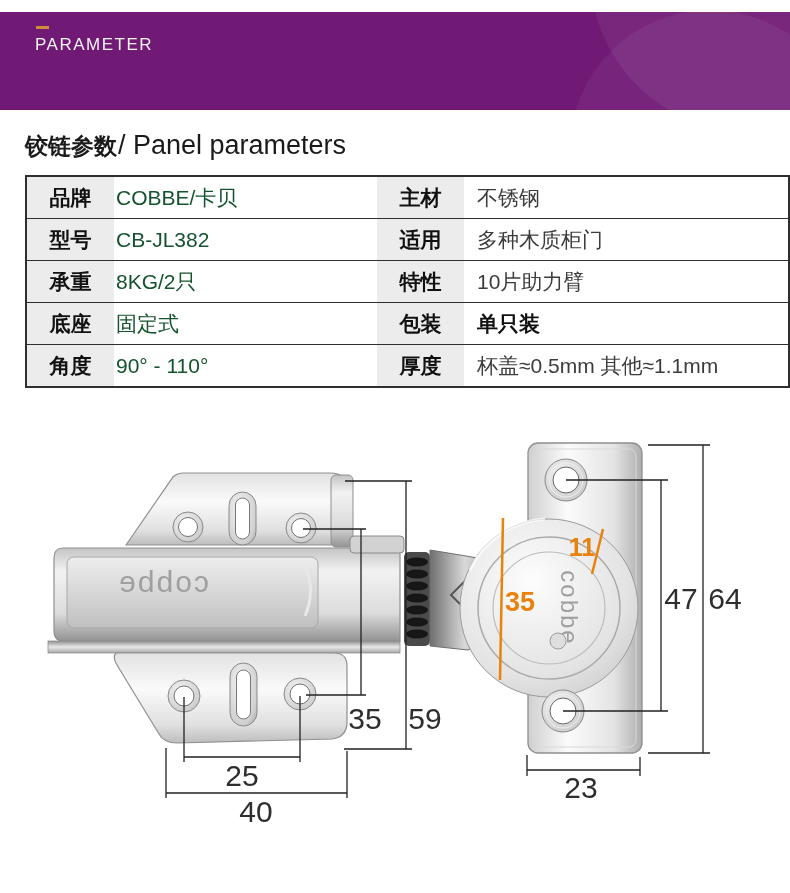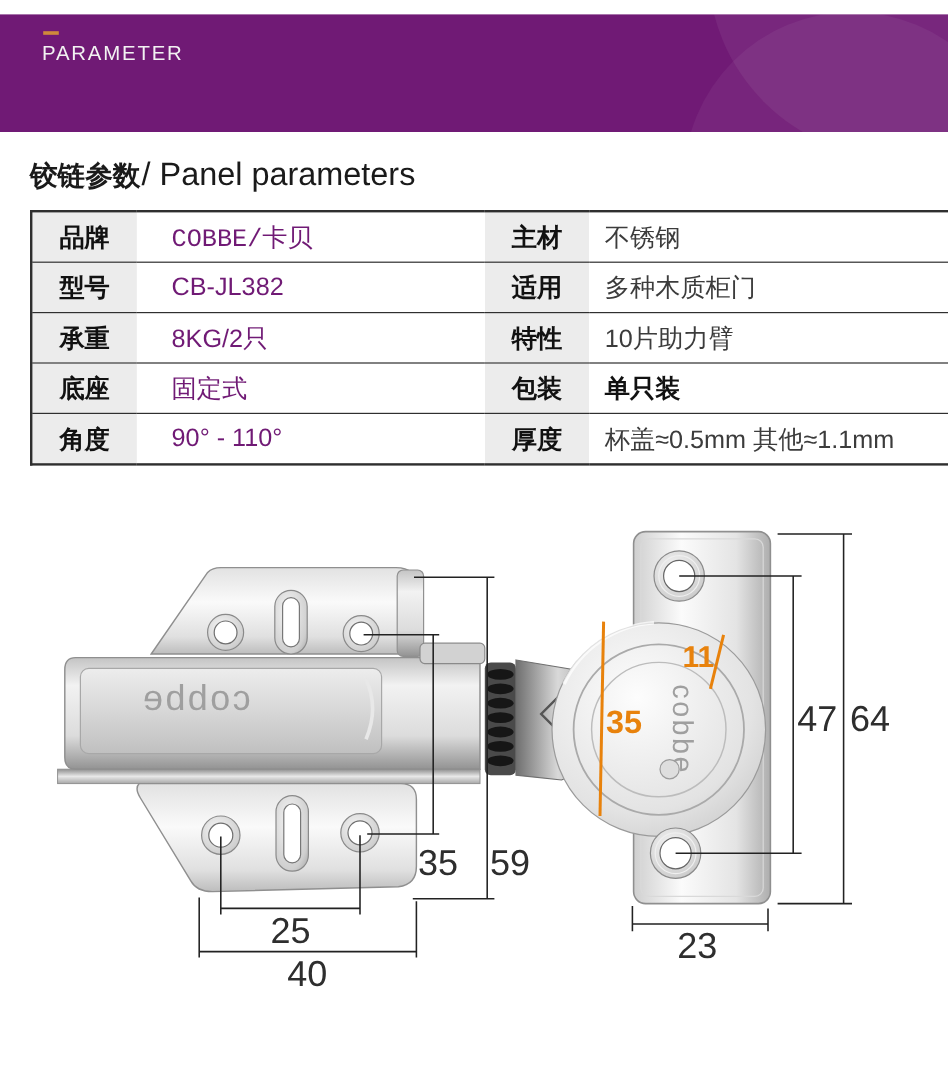--- a/index.html
+++ b/index.html
@@ -19,23 +19,23 @@
   
   .section-title{position:absolute;left:25px;top:130px;color:#1a1a1a;}
   .section-title .cn{font-size:23px;font-weight:700;}
   .section-title .en{font-size:27px;font-weight:400;margin-left:1px;}
 
   
   table.spec{position:absolute;left:25px;top:175px;width:740px;border-collapse:collapse;
              border:2px solid #2f2f2f;table-layout:fixed;}
   table.spec td{height:39px;border-top:1px solid #2f2f2f;font-size:21px;vertical-align:middle;
                 white-space:nowrap;overflow:hidden;}
-  table.spec tr:first-child td{border-top:none;font-family:Liberation Mono, monospace;}
+  table.spec tr:first-child td{border-top:none;}
   td.lab{width:85px;background:#ececec;text-align:center;font-weight:700;color:#111;}
-  td.v1{width:260px;padding-left:29px;color:#701a75;font-weight:400;}
+  td.v1{width:260px;padding-left:2px;color:#14532d;font-weight:400;}
   td.v2{width:310px;padding-left:13px;color:#3c3c3c;font-weight:400;}
   table.spec tr:nth-child(4) td.v2{font-weight:700;color:#111;}
 
   
   svg.diagram{position:absolute;left:0;top:430px;}
   .dim-label{font-family:"Liberation Sans","DejaVu Sans",sans-serif;font-size:30px;fill:#2e2e2e;}
   .dim-label-orange{font-family:"Liberation Sans","DejaVu Sans",sans-serif;font-weight:700;fill:#e8820c;}
   .emboss{font-family:"Liberation Sans","DejaVu Sans",sans-serif;fill:#9f9f9f;letter-spacing:2px;}
 
   

